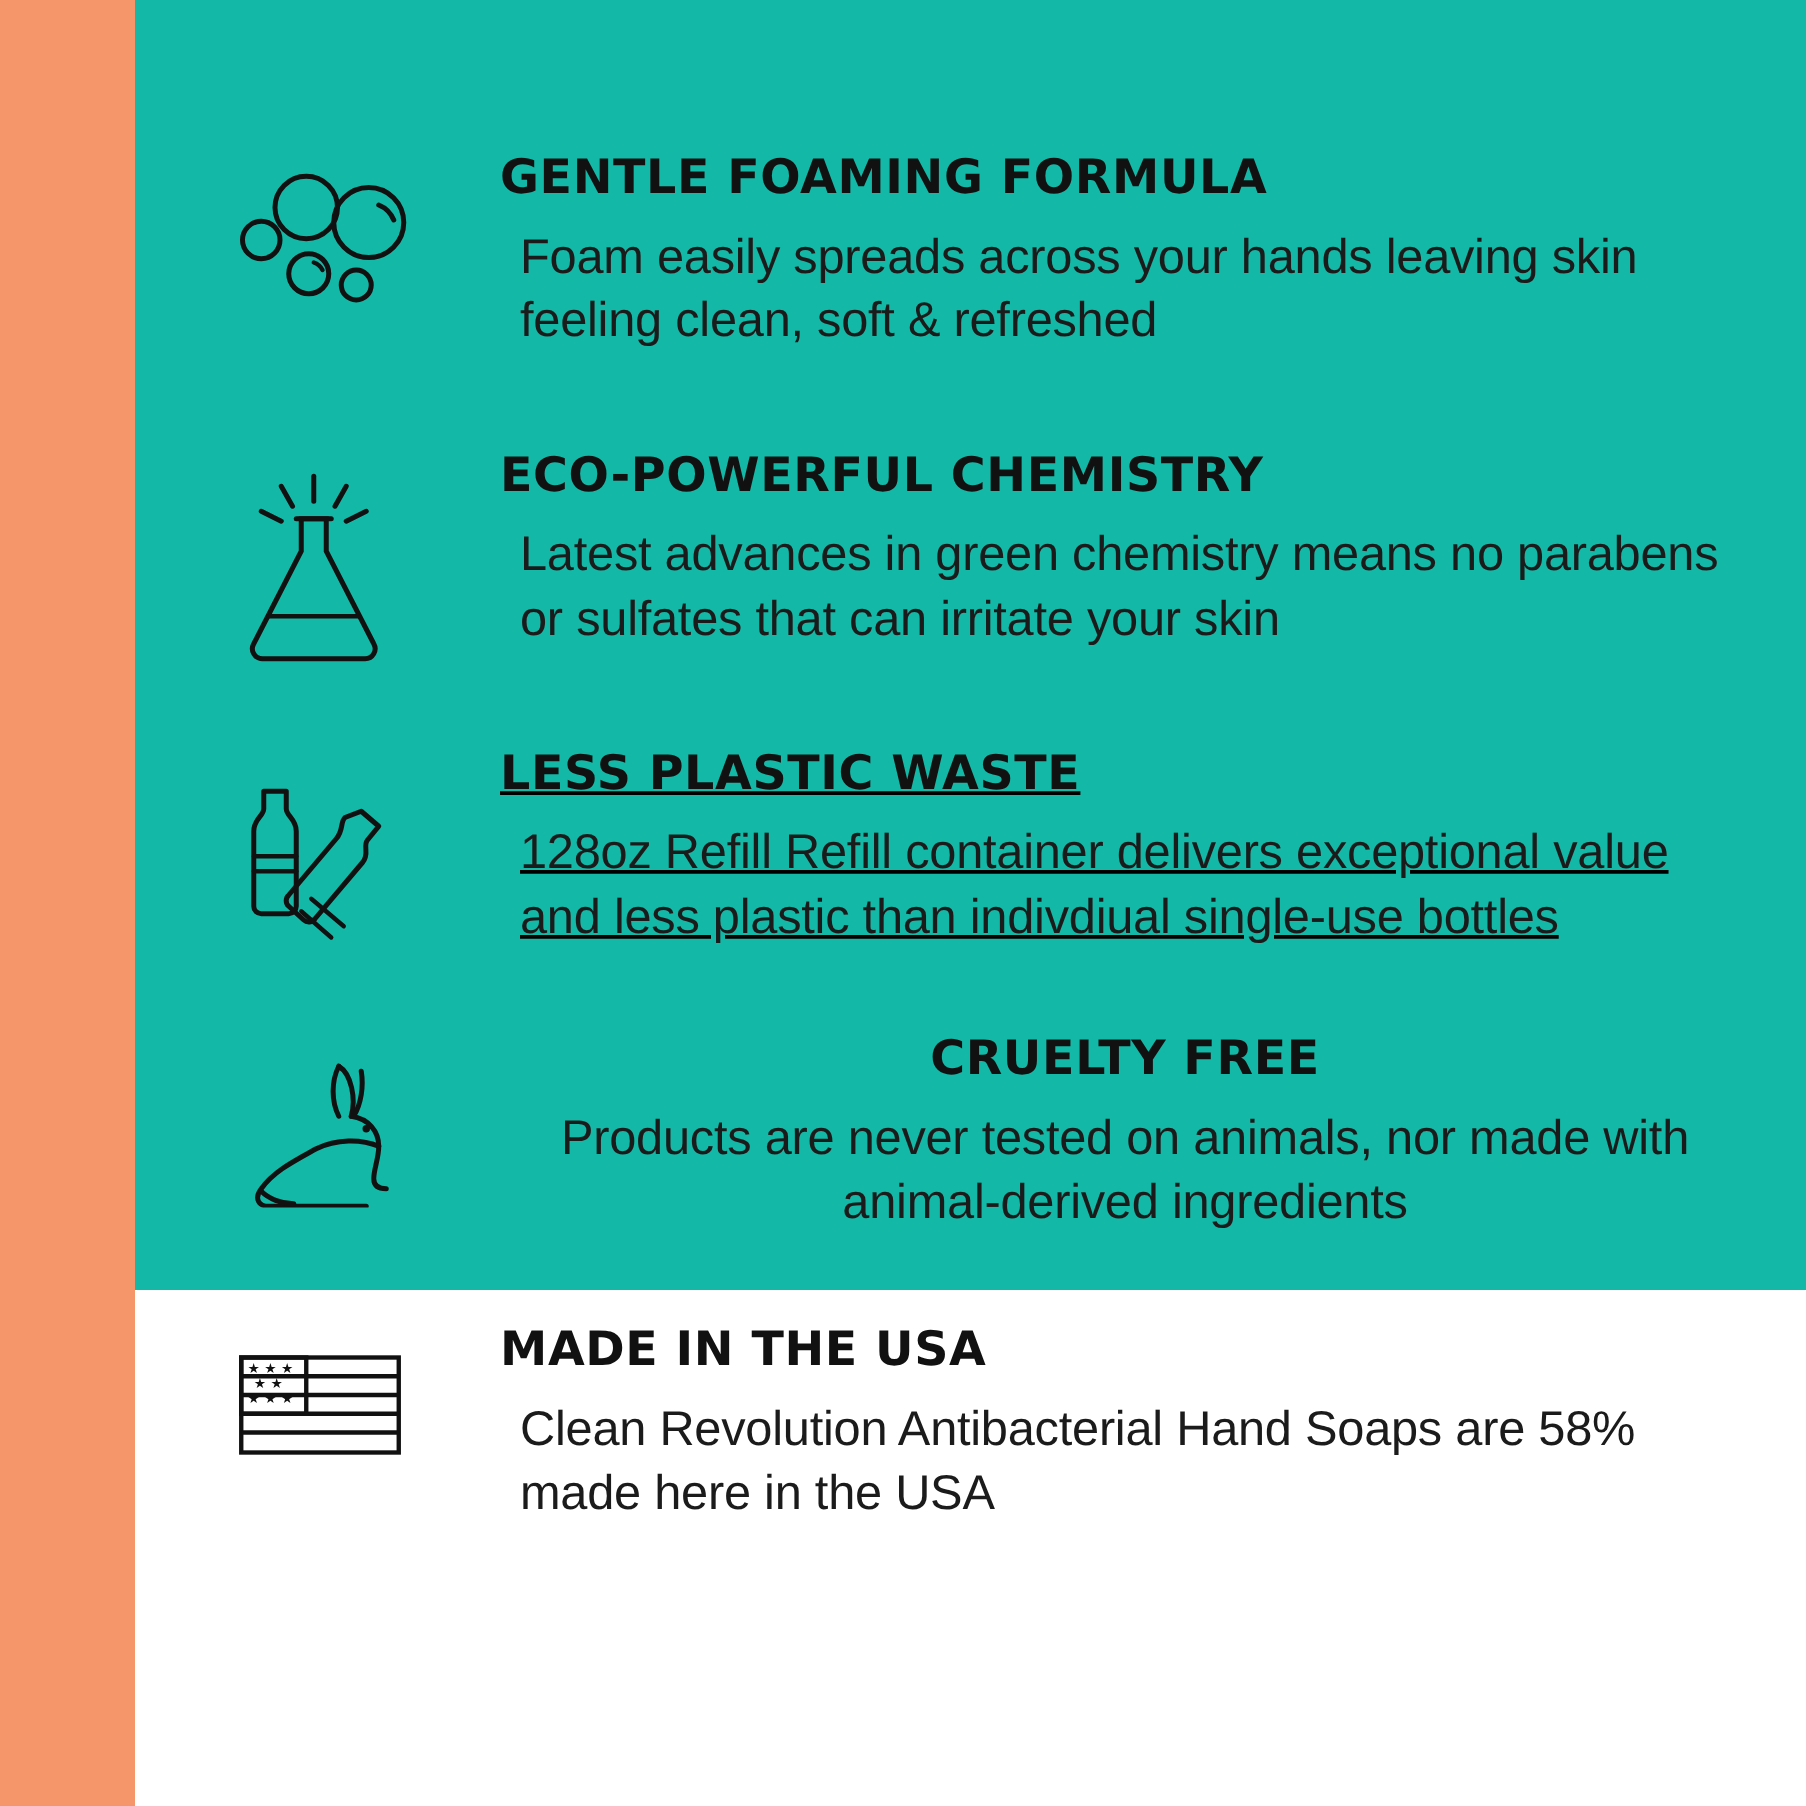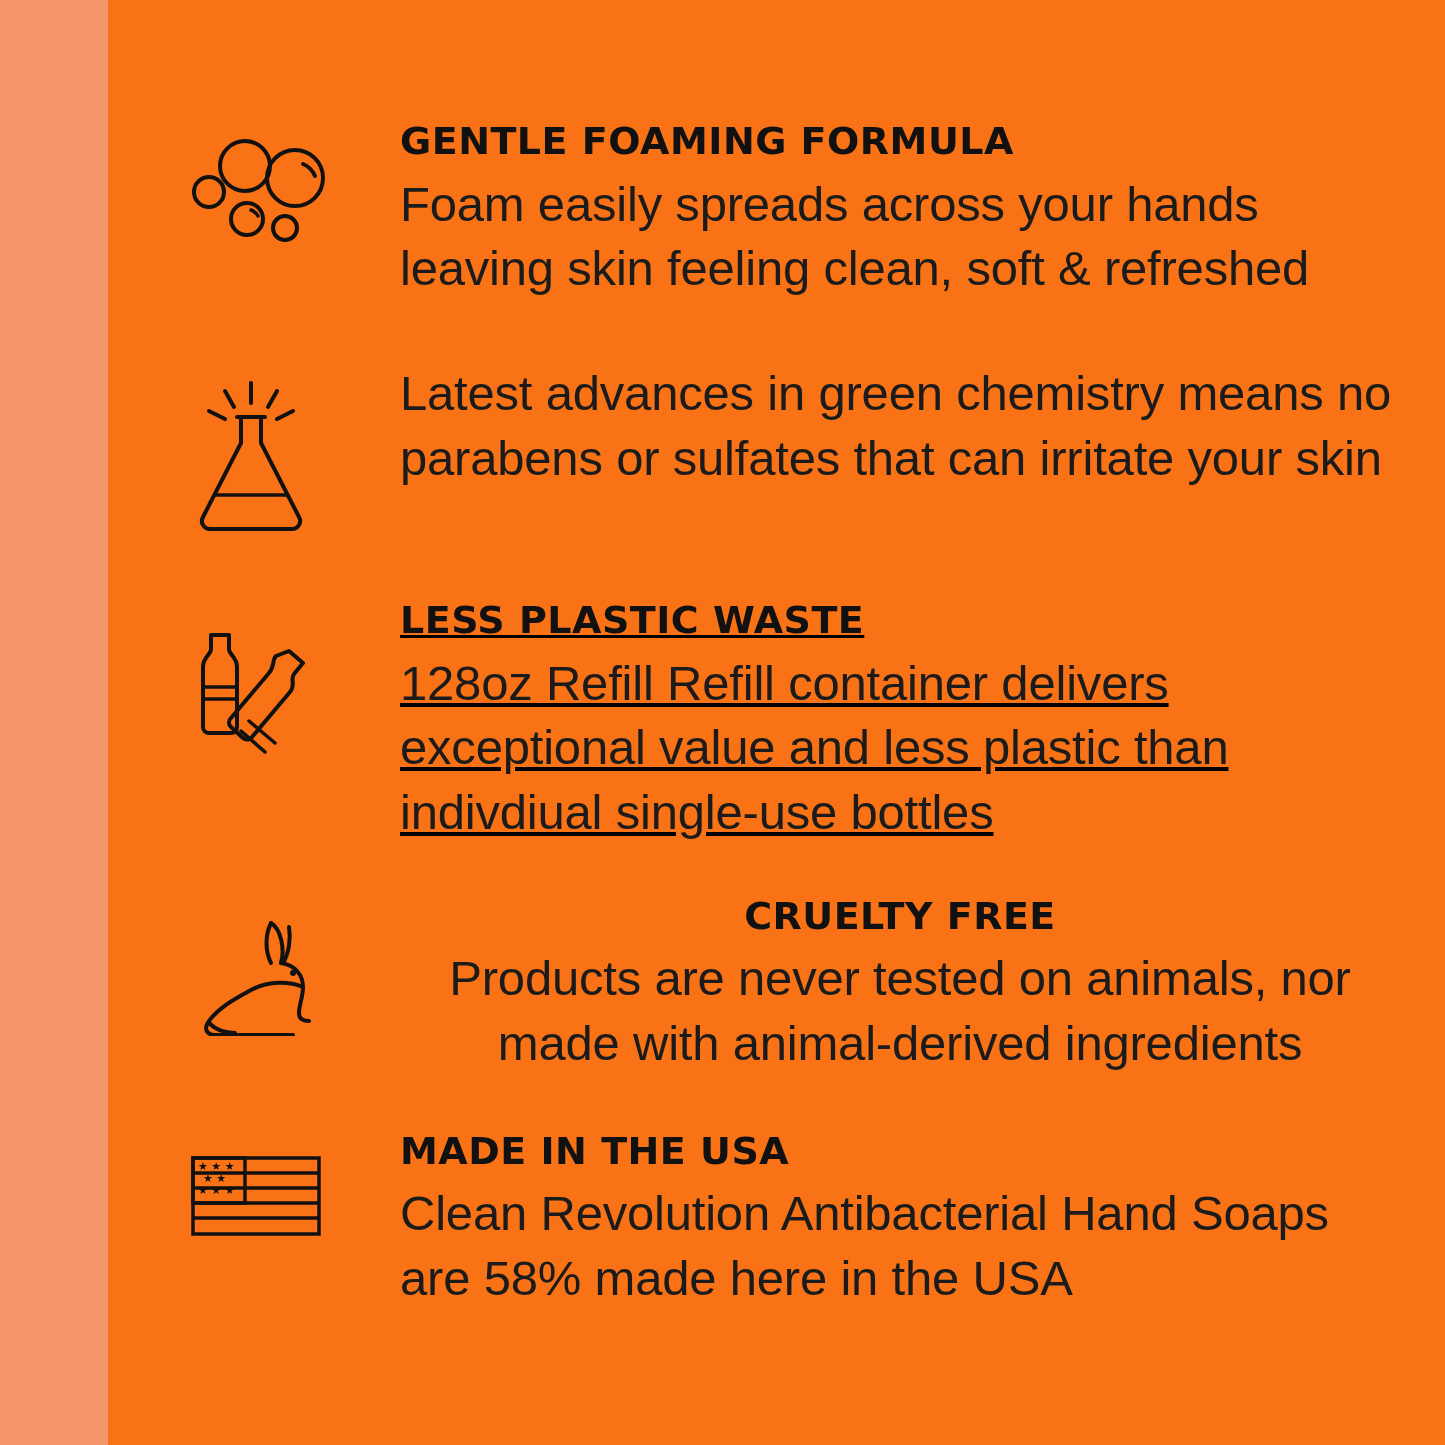--- a/index.html
+++ b/index.html
@@ -9,22 +9,22 @@
   body {
     width: 1445px;
     height: 1445px;
     background: #ffffff;
     font-family: "Liberation Sans", sans-serif;
     overflow: hidden;
   }
   .page {
     position: relative;
     width: 1445px;
-    height: 1445px;
-    background: #f97316;
+    height: 1032px;
+    background: #14b8a6;
     box-sizing: border-box;
   }
   .left-accent-bar {
     position: absolute;
     left: 0;
     top: 0;
     width: 108px;
     height: 1445px;
     background: #f4956a;
   }
@@ -62,24 +62,24 @@
     font-weight: bold;
     font-size: 38px;
     letter-spacing: 0.5px;
     color: #111111;
     line-height: 1.15;
     margin: 0 0 8px 0;
     text-transform: uppercase;
   }
   .feature-desc {
     font-family: "Liberation Sans", sans-serif;
-    font-size: 49px;
+    font-size: 39px;
     line-height: 1.32;
     color: #1b1b1b;
-    margin: 0;
+    margin: 16px;
     font-weight: 400;
     letter-spacing: -0.2px;
   }
   
   .row-bubbles { margin-bottom: 58px; }
   .row-flask { margin-bottom: 55px; }
   .row-bottles { margin-bottom: 48px; text-decoration: underline; }
   .row-bunny { margin-bottom: 52px; text-align: center; }
 </style>
 </head>
@@ -120,20 +120,21 @@
             <path d="M30 118 h72" stroke-width="3.5"></path>
             <line x1="66" y1="6" x2="66" y2="26" stroke-width="4"></line>
             <line x1="40" y1="14" x2="49" y2="30" stroke-width="4"></line>
             <line x1="92" y1="14" x2="83" y2="30" stroke-width="4"></line>
             <line x1="24" y1="34" x2="40" y2="42" stroke-width="4"></line>
             <line x1="108" y1="34" x2="92" y2="42" stroke-width="4"></line>
           </svg>
         </span>
       </div>
       <div class="text-cell">
+        <h3 class="feature-title">ECO-POWERFUL CHEMISTRY</h3>
         <p class="feature-desc">Latest advances in green chemistry means no parabens or sulfates that can irritate your skin</p>
       </div>
     </div>
 
     <div class="feature-row row-bottles">
       <div class="icon-cell">
         <span>
           <svg width="160" height="160" viewBox="0 0 160 160" fill="none" stroke="#111111" stroke-width="4" stroke-linecap="round" stroke-linejoin="round">
 
             <path d="M26 20 h18 v14 c0 6 8 8 8 18 v60 a6 6 0 0 1 -6 6 H24 a6 6 0 0 1 -6 -6 V52 c0 -10 8 -12 8 -18 Z"></path>

